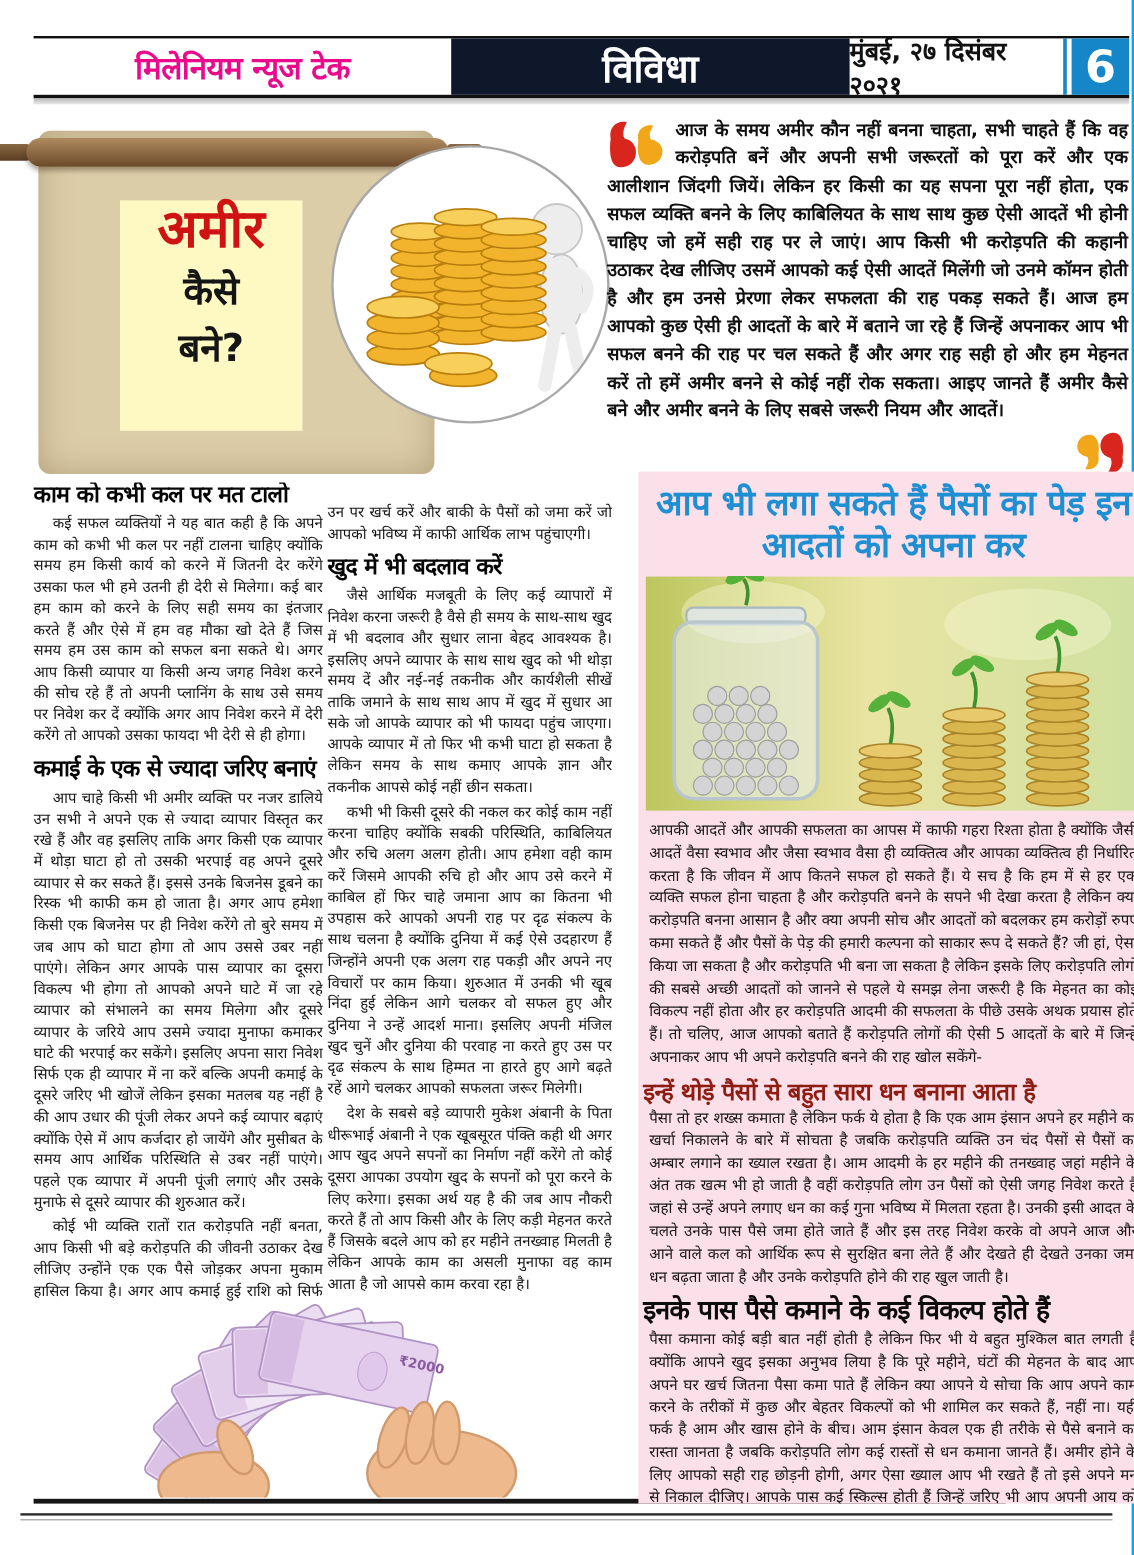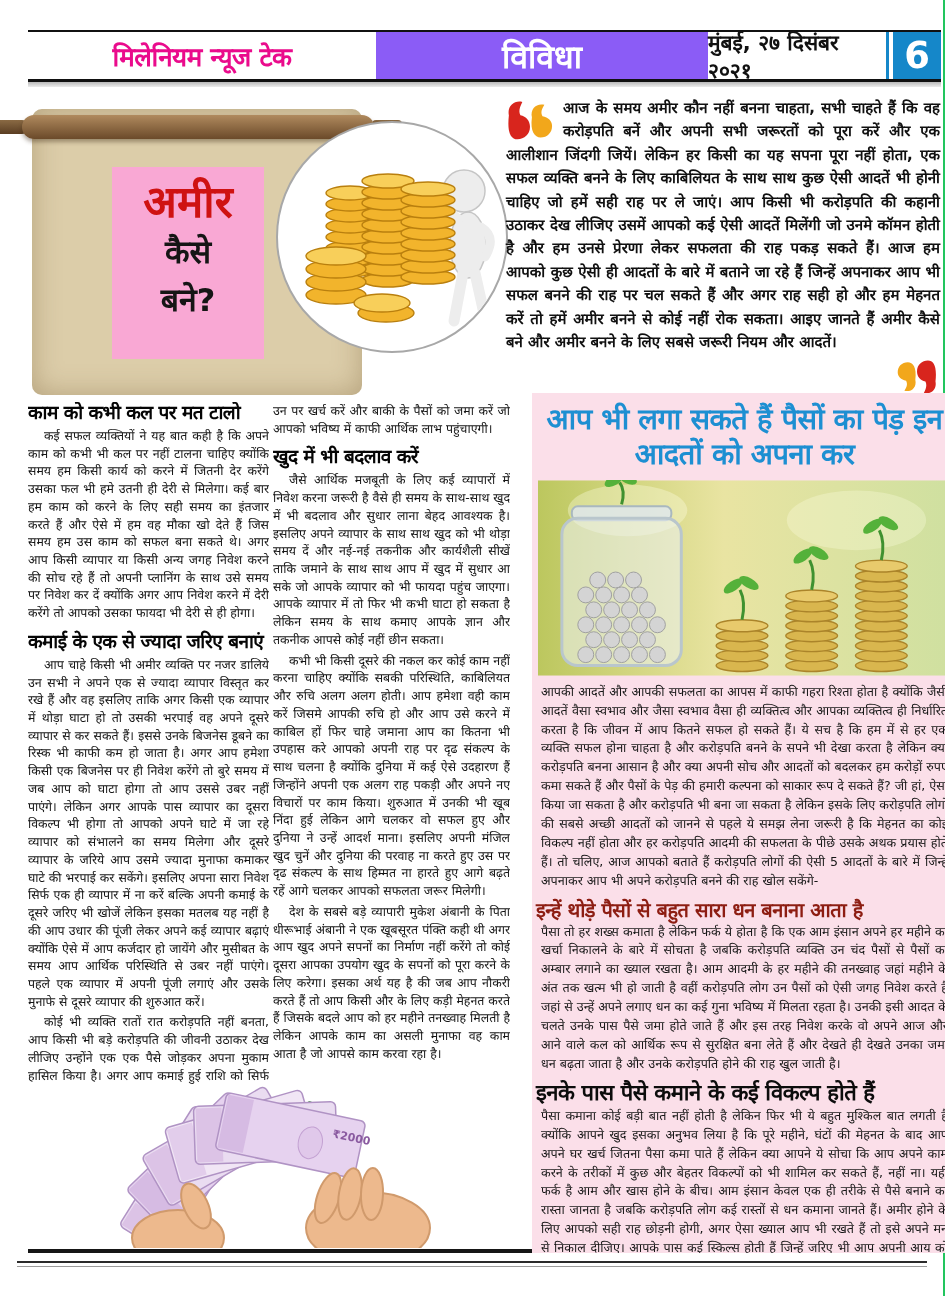--- a/index.html
+++ b/index.html
@@ -1,47 +1,47 @@
 <!DOCTYPE html>
 <html><head>
 <meta charset="utf-8">
 <style>
   html,body{margin:0;padding:0;}
   body{width:945px;height:1296px;background:#ffffff;font-family:"DejaVu Sans","Liberation Sans",sans-serif;position:relative;overflow:hidden;}
-  .page{position:absolute;inset:0;background:#fff;border-right:2px solid #22c55e;}
+  .page{position:absolute;inset:0;background:#fff;border-right:2px solid #0ea5e9;}
 
   
   .mast{position:absolute;left:28px;top:30px;width:913px;height:47px;border-top:2px solid #111;border-bottom:3px solid #111;display:flex;align-items:stretch;background:#fff;}
   .mast-left{width:348px;display:flex;align-items:center;justify-content:center;color:#ea0b8c;font-size:26px;font-weight:700;letter-spacing:-.5px;}
-  .mast-center{width:332px;background:#8b5cf6;color:#fff;display:flex;align-items:center;justify-content:center;font-size:32px;font-weight:700;}
+  .mast-center{width:332px;background:#0f172a;color:#fff;display:flex;align-items:center;justify-content:center;font-size:32px;font-weight:700;}
   .mast-date{flex:1;display:flex;align-items:center;justify-content:center;font-size:21px;font-weight:700;color:#111;border-radius:14px;}
   .mast-divider{width:3px;margin-right:4px;background:#1587c9;}
   .mast-pageno{width:48px;background:#1587c9;color:#fff;display:flex;align-items:center;justify-content:center;font-size:37px;font-weight:700;}
   .mast-shadow{position:absolute;left:28px;top:82px;width:913px;height:5px;background:linear-gradient(#b9b9b9,#ececec);}
 
   
   .feature-img{position:absolute;left:28px;top:95px;width:472px;height:305px;}
   .scroll{position:absolute;left:4px;top:14px;width:330px;height:286px;background:#dccda9;border-radius:10px;box-shadow:inset 0 0 28px rgba(115,90,50,.38);}
   .roller{position:absolute;left:-6px;top:20px;width:352px;height:24px;background:linear-gradient(#b08a5e,#6b4a2a);border-radius:12px;box-shadow:0 3px 4px rgba(60,40,20,.4);}
   .knob{position:absolute;top:25px;width:30px;height:14px;background:linear-gradient(#8a6a44,#5a3d22);border-radius:4px;}
   .knob.l{left:-32px;} .knob.r{left:344px;}
-  .scroll-inner{position:absolute;left:84px;top:72px;width:152px;height:192px;background:#f9a8d4;text-align:center;padding-top:10px;box-sizing:border-box;}
+  .scroll-inner{position:absolute;left:72px;top:72px;width:152px;height:192px;background:#fef9c3;text-align:center;box-sizing:border-box;}
   .hl-red{font-size:44px;font-weight:700;color:#cf1212;line-height:1.15;}
   .hl-black{font-size:32px;font-weight:700;color:#151515;line-height:1.5;}
   .photo-circle{position:absolute;left:248px;top:26px;width:228px;height:228px;border-radius:50%;background:#fff;border:2px solid #a8a8a8;overflow:hidden;}
 
   
   .intro{position:absolute;left:506px;top:97px;width:434px;height:300px;font-size:15px;line-height:1.56;font-weight:600;color:#101010;text-align:justify;}
   .q-open{float:left;width:48px;height:40px;margin:3px 9px 2px 0;}
   .q-close{position:absolute;right:2px;bottom:2px;width:42px;height:36px;transform:rotate(180deg);}
 
   
   .col{position:absolute;top:402px;overflow:hidden;}
   .col1{left:28px;width:241px;height:683px;}
-  .col2{left:273px;width:237px;height:702px;}
+  .col2{left:273px;width:237px;height:702px;margin-top:16px;}
   .sec-h{font-size:19px;font-weight:700;color:#050505;margin:9px 0 3px;letter-spacing:-.6px;line-height:1.15;}
   .sec-h.first{margin-top:0;}
   .sec-p{font-size:12.4px;line-height:1.43;text-align:justify;color:#141414;margin:0 0 3px;text-indent:16px;}
   .sec-p.noindent{text-indent:0;}
 
   
   .notes{position:absolute;left:28px;top:1086px;width:482px;height:162px;background:#fff;}
   .line-partial{position:absolute;left:28px;top:1249px;width:810px;height:4px;background:#161616;z-index:0;}
   .rule-a{position:absolute;left:17px;top:1261px;width:910px;height:2px;background:#2b2b2b;}
   .rule-b{position:absolute;left:17px;top:1266px;width:910px;height:1px;background:#9b9b9b;}

